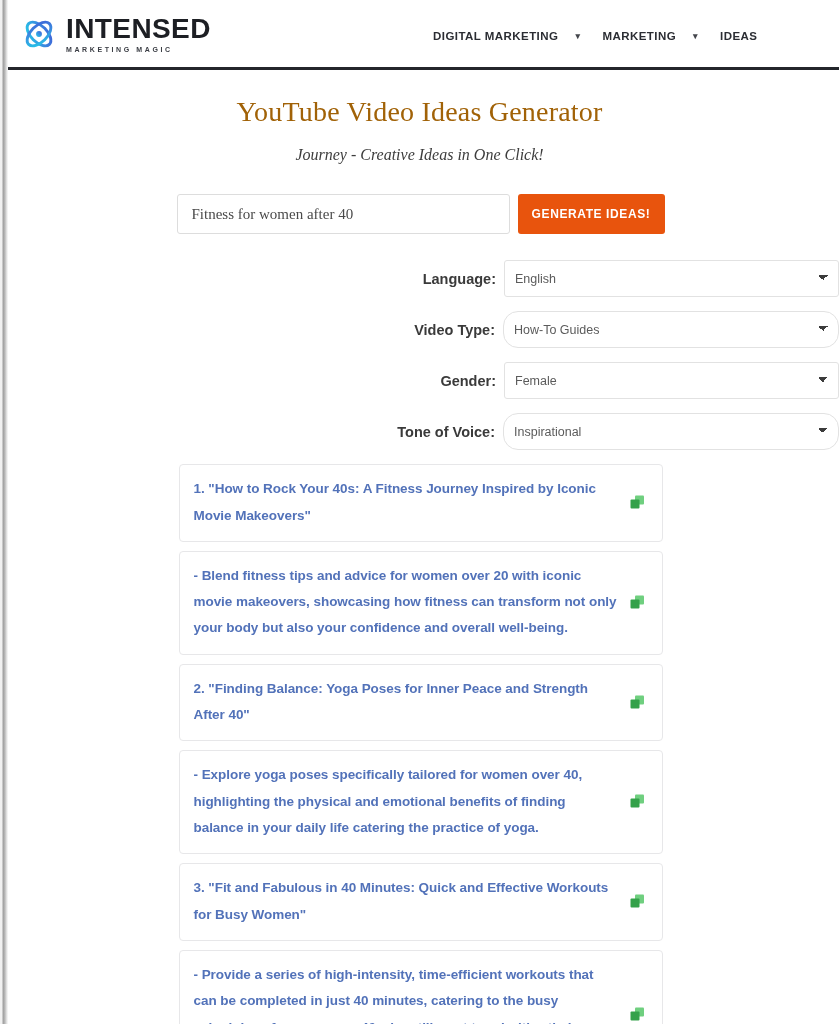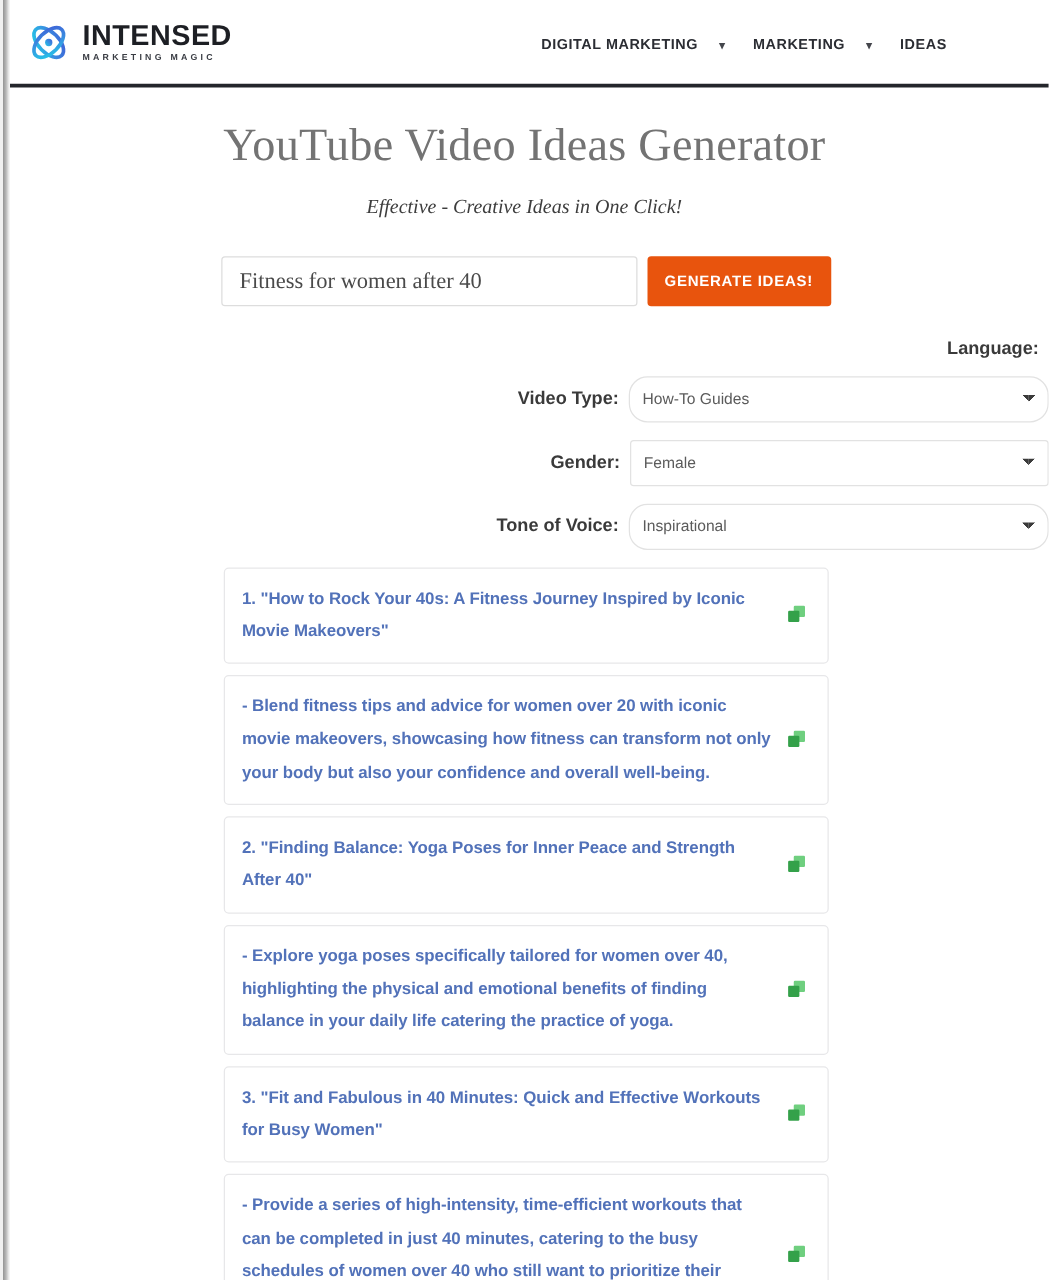--- a/index.html
+++ b/index.html
@@ -48,21 +48,21 @@
     width: 38px;
     height: 34px;
     flex: none;
     display: block;
   }
 
   .brand-words { line-height: 1; }
 
   .brand-name {
     font-family: "Liberation Sans", sans-serif;
-    font-size: 23px;
+    font-size: 28px;
     font-weight: 700;
     letter-spacing: 0.4px;
     color: #1d1f24;
     display: block;
   }
 
   .brand-tag {
     font-size: 7px;
     font-weight: 600;
     letter-spacing: 2.6px;
@@ -100,23 +100,23 @@
     transform: translateY(-1px);
   }
 
   
   .page {
     padding-top: 16px;
   }
 
   .page-title {
     font-family: "Liberation Serif", serif;
-    font-size: 37px;
+    font-size: 28px;
     font-weight: 400;
-    color: #737373;
+    color: #a16207;
     text-align: center;
     letter-spacing: 0.2px;
     line-height: 1.15;
     margin-top: 10px;
   }
 
   .page-subtitle {
     font-family: "Liberation Serif", serif;
     font-style: italic;
     font-size: 16px;
@@ -135,21 +135,21 @@
   }
 
   .topic-input {
     flex: 1 1 auto;
     height: 40px;
     border: 1px solid #dddddd;
     border-radius: 3px;
     background: #fff;
     padding: 0 14px;
     font-family: "Liberation Serif", serif;
-    font-size: 18px;
+    font-size: 15px;
     color: #4a4a4a;
     outline: none;
   }
   .topic-input::placeholder { color: #4a4a4a; }
 
   .generate-btn {
     flex: none;
     width: 147px;
     height: 40px;
     background: #e8540d;
@@ -293,31 +293,34 @@
     <a class="nav-item">
       <span>IDEAS</span>
     </a>
   </nav>
 
 </header>
 
 <main class="page">
 
   <h1 class="page-title">YouTube Video Ideas Generator</h1>
-  <p class="page-subtitle">Effective - Creative Ideas in One Click!</p>
+  <p class="page-subtitle">Journey - Creative Ideas in One Click!</p>
 
   <div class="search-row">
     <input class="topic-input" type="text" value="Fitness for women after 40" style="">
     <button class="generate-btn">GENERATE IDEAS!</button>
   </div>
 
   <div class="form-fields">
 
     <div class="field-row">
       <label class="field-label">Language:</label>
+      <select class="field-select w-narrow">
+        <option>English</option>
+      </select>
     </div>
 
     <div class="field-row">
       <label class="field-label">Video Type:</label>
       <select class="field-select w-wide">
         <option>How-To Guides</option>
       </select>
     </div>
 
     <div class="field-row">

